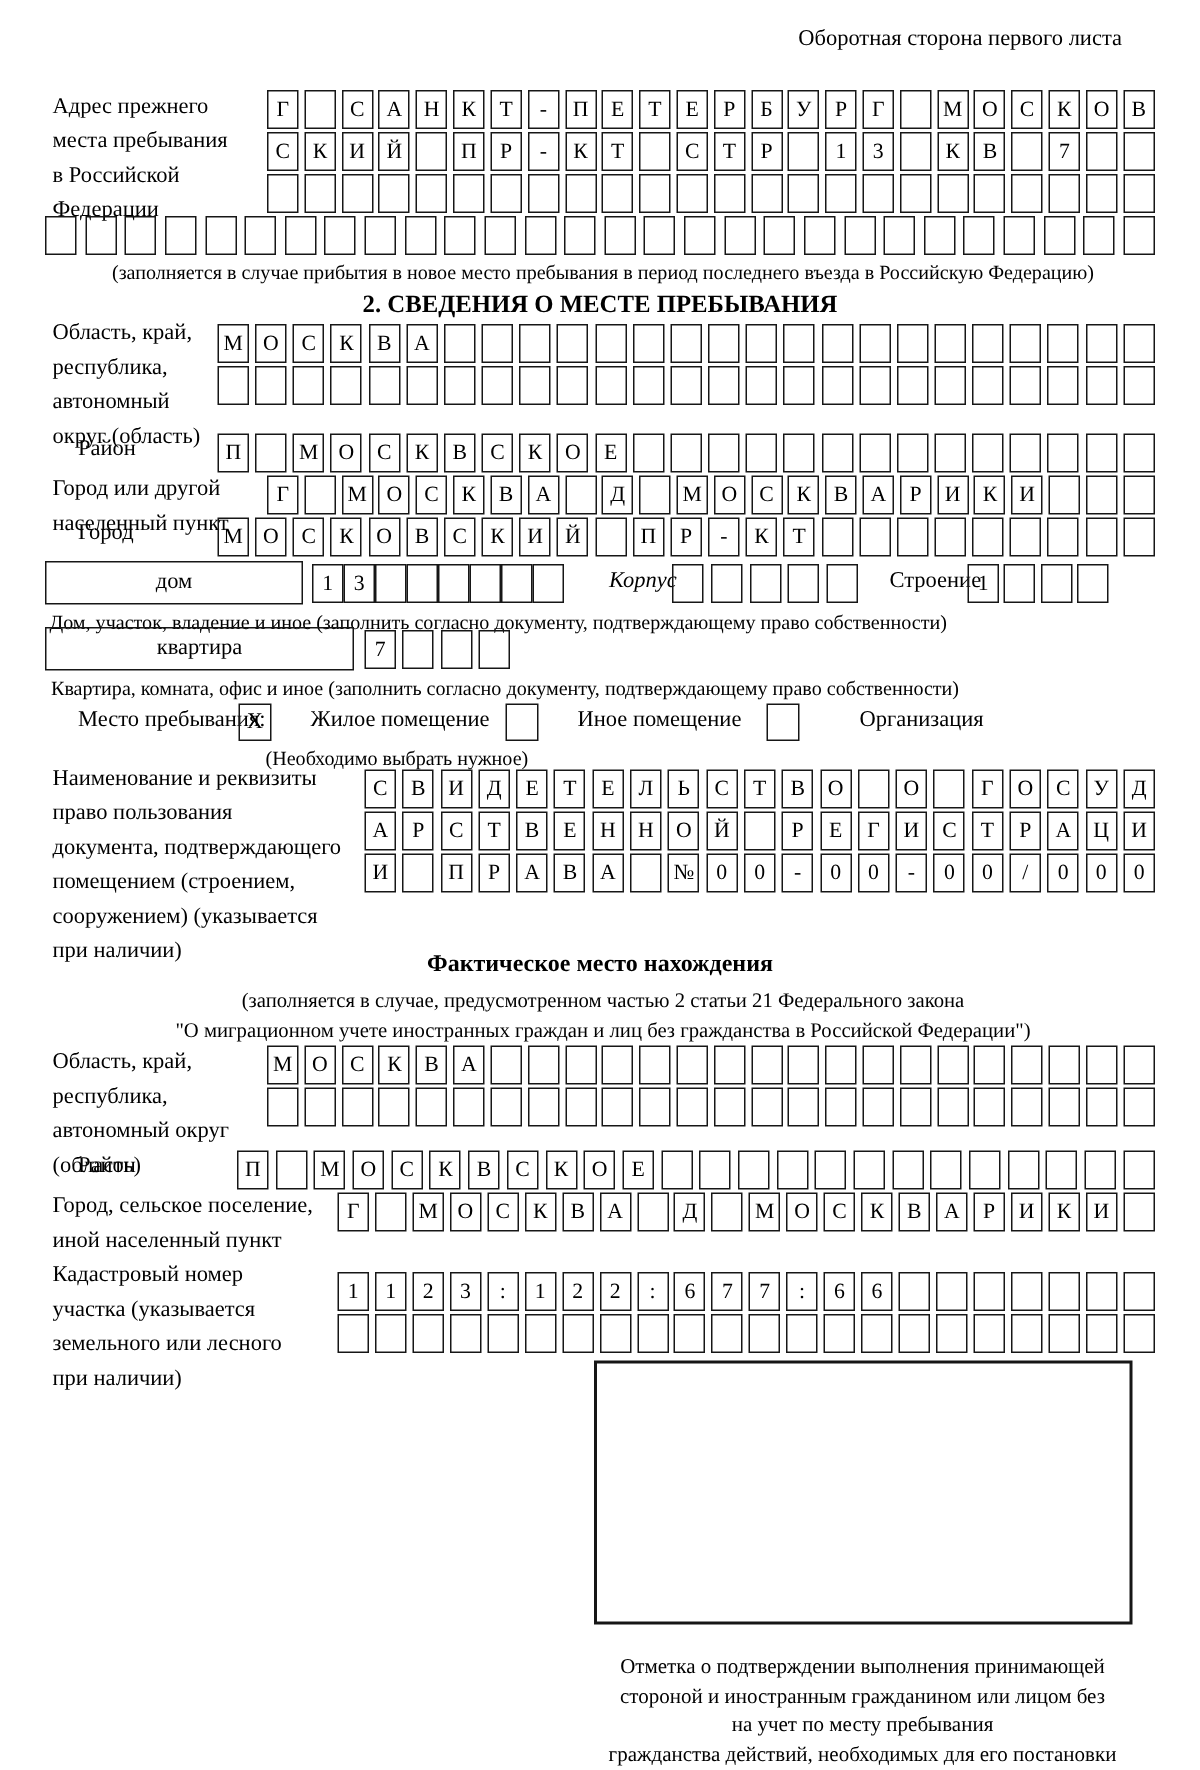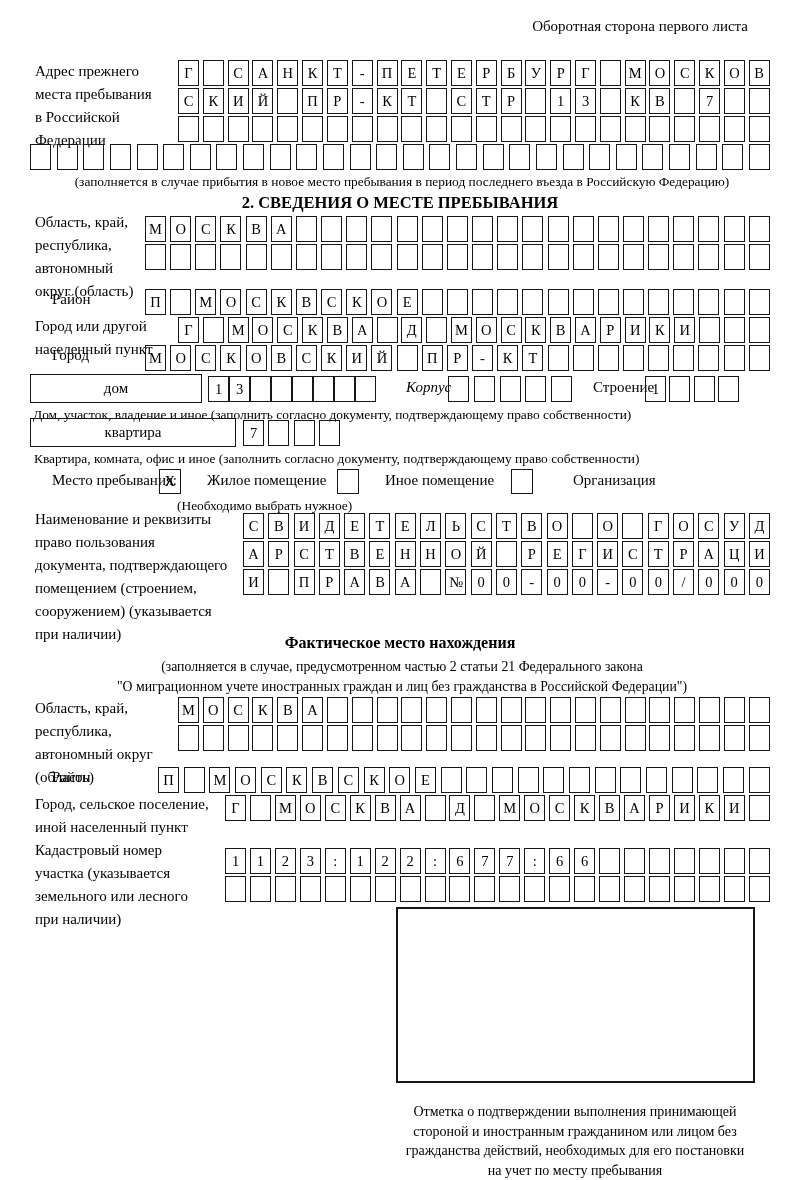--- a/index.html
+++ b/index.html
@@ -592,17 +592,17 @@
       <span class="cell"></span>
       <span class="cell"></span>
       <span class="cell"></span>
       <span class="cell"></span>
     </div>
 
   <div class="stamp" style="left:396px;top:907px;width:359px;height:176px;"></div>
   <div class="stamp-cap" style="left:350px;top:1090px;width:450px;margin-top:12px;">
       <div>Отметка о подтверждении выполнения принимающей</div>
       <div>стороной и иностранным гражданином или лицом без</div>
+      <div>на учет по месту пребывания</div>
       <div>гражданства действий, необходимых для его постановки</div>
-      <div>на учет по месту пребывания</div>
     </div>
 
 </div>
 
 </body></html>

